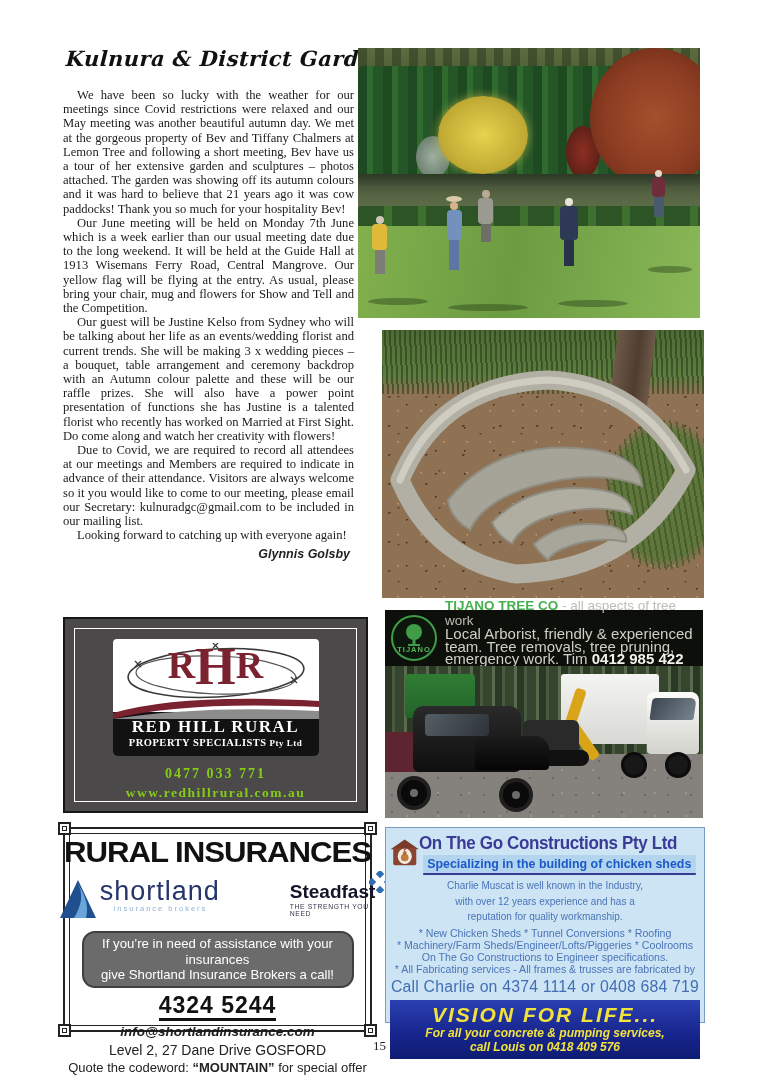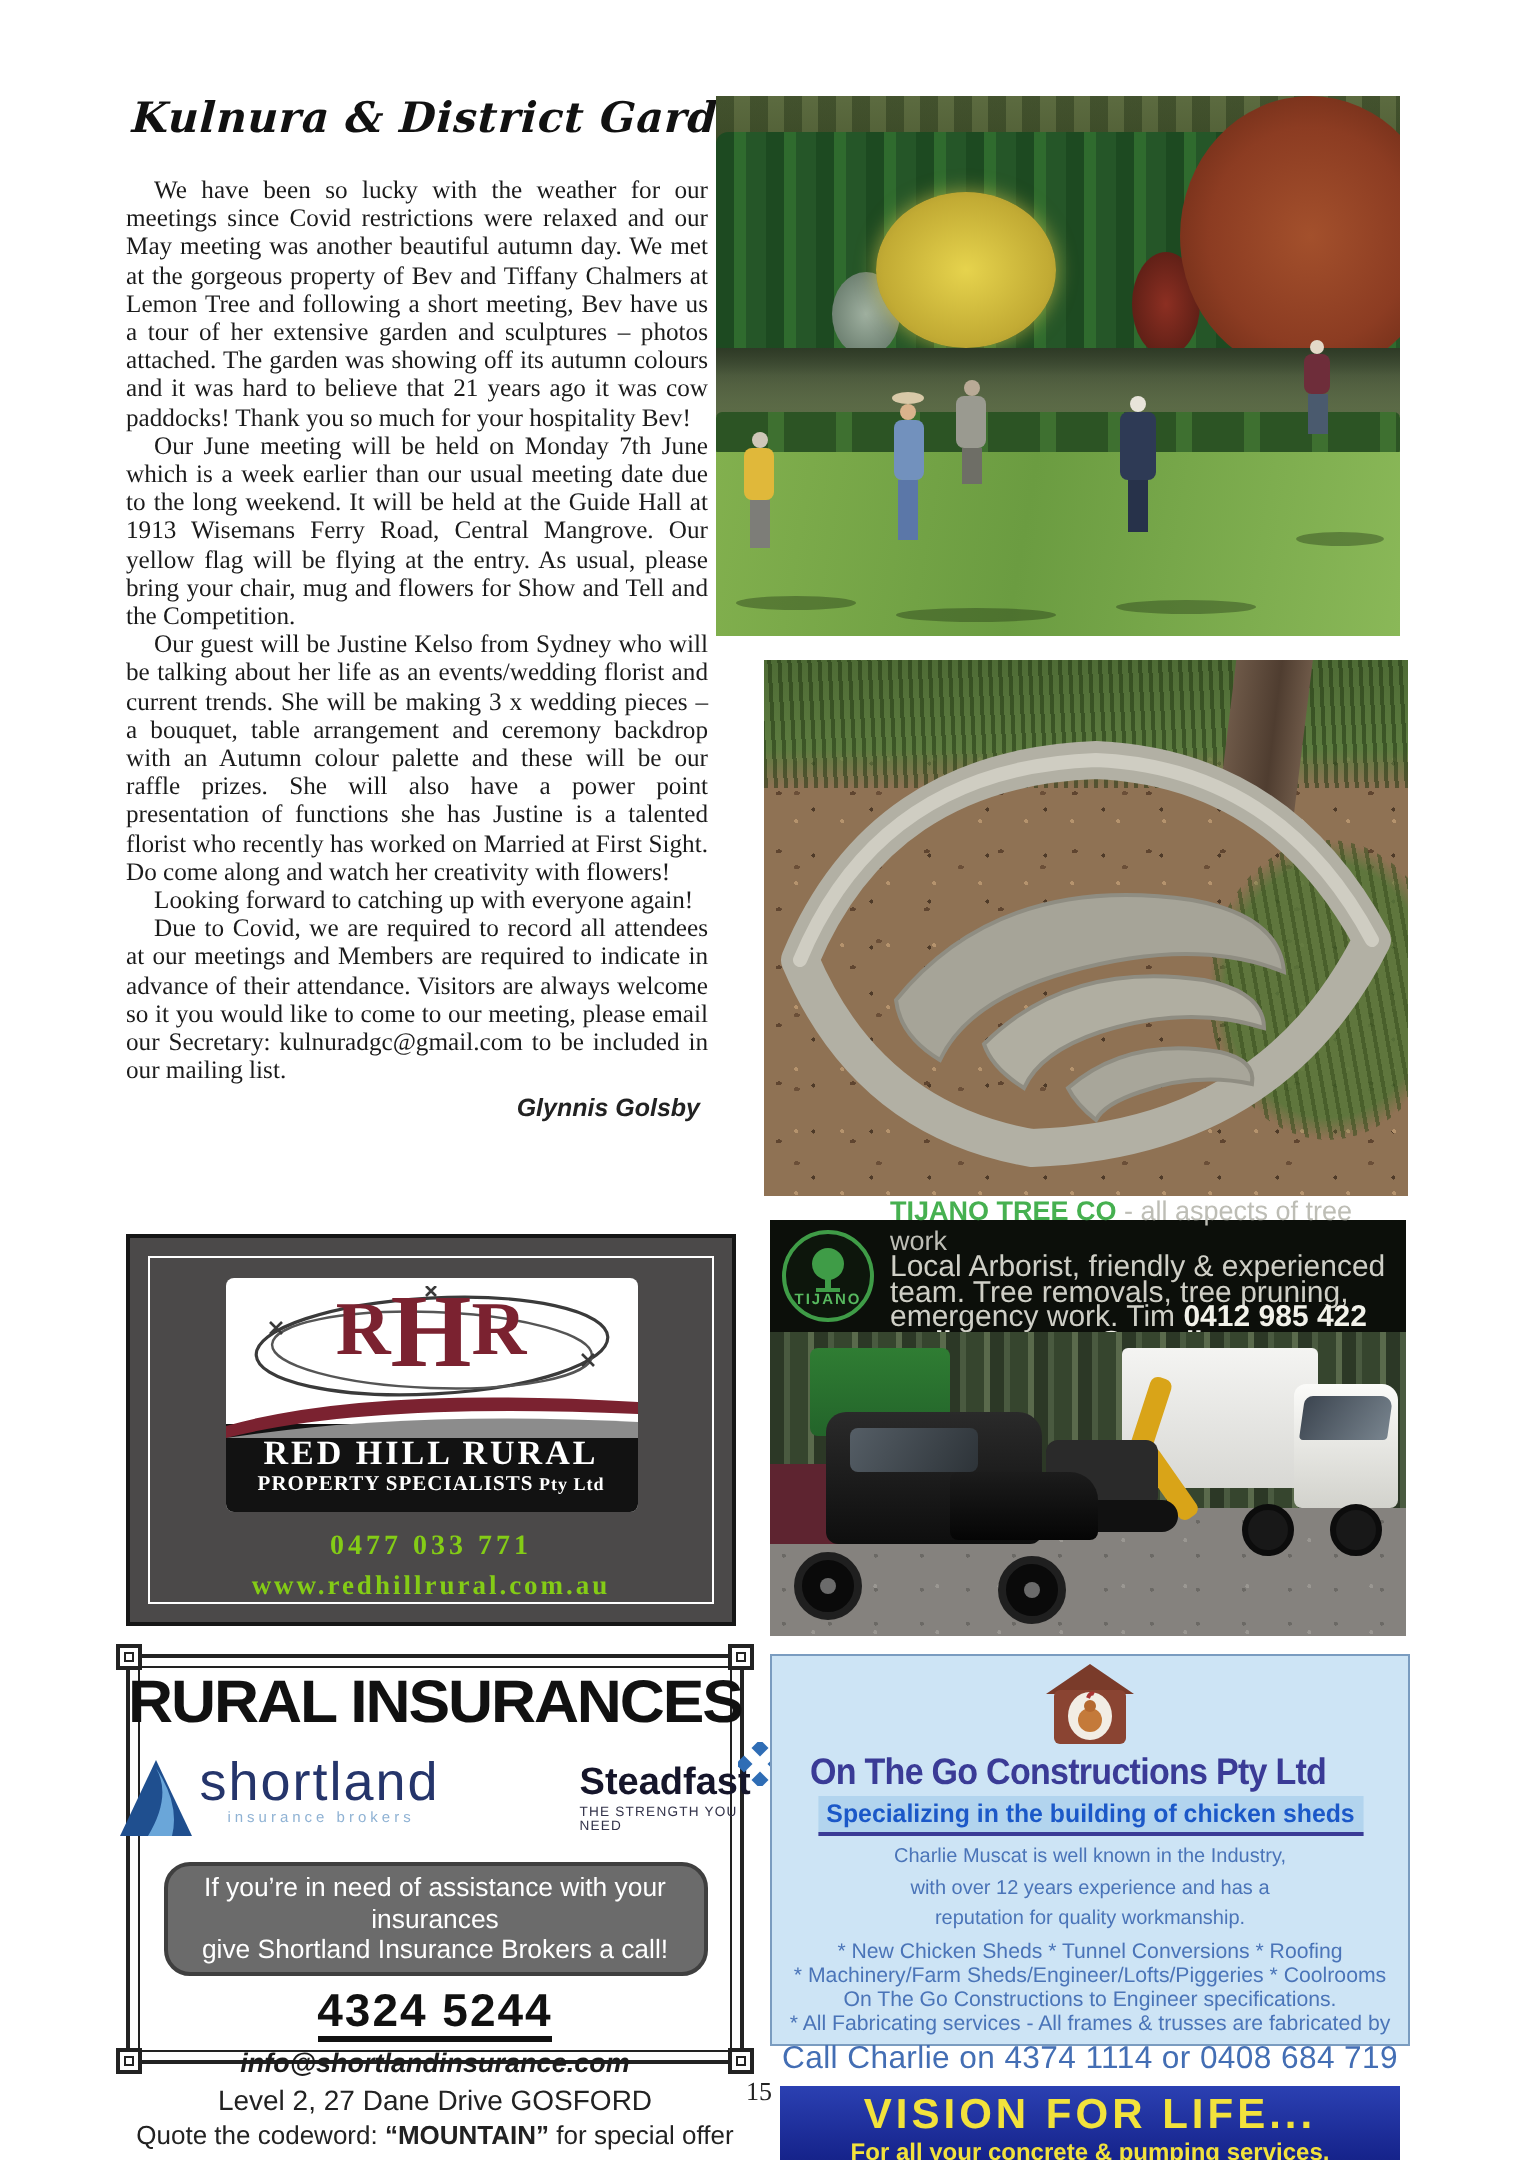--- a/index.html
+++ b/index.html
@@ -152,50 +152,50 @@
   .rural-phone { margin-top:5px; font-size:23px; font-weight:700; color:#111; display:inline-block;
     border-bottom:3px solid #111; line-height:25px; letter-spacing:1px; }
   .rural-email { font-size:13.5px; font-weight:700; font-style:italic; color:#1c1c1c; margin-top:3px; }
   .rural-address { font-size:14px; color:#222; margin-top:3px; }
   .rural-codeword { font-size:13px; color:#222; margin-top:2px; }
   .rural-codeword b { font-weight:700; }
 
   
   #otg-ad { position:absolute; left:385px; top:827px; width:320px; height:196px;
     background:#cde4f5; border:1px solid #7a9cc0; font-family:"Liberation Sans", sans-serif; text-align:center; }
-  .otg-header { display:flex; align-items:center; padding:3px 4px 0 4px;flex-direction:column; }
+  .otg-header { display:flex; align-items:center; padding:3px 4px 0 4px; }
   .otg-titles { flex:1; }
   .otg-title { font-size:18.5px; font-weight:700; color:#3a3b96; white-space:nowrap;
     transform:scaleX(.92); transform-origin:left; letter-spacing:-.4px; }
   .otg-subtitle { font-size:12.8px; font-weight:700; color:#1b58c8; background:#b2d4ee;
     border-bottom:2px solid #3a3b96; padding:1px 0 2px; margin-top:1px; transform:scaleX(.97); }
   .otg-body { color:#4a74b8; font-size:10px; line-height:15.5px; margin-top:3px; }
   .otg-services { color:#4a74b8; font-size:10.6px; line-height:12.2px; margin-top:2px; }
   .otg-call { color:#436eb4; font-size:15.8px; margin-top:3px; letter-spacing:.2px; }
   .otg-vision { margin:4px 4px 0; background:linear-gradient(180deg,#2b40b2 0%,#16248c 60%,#101d74 100%);
-    color:#f2e23c; padding:3px 0 5px; }
+    color:#f2e23c; padding:3px 0 5px;font-style:italic; }
   .otg-vision-title { font-size:21px; font-weight:700; letter-spacing:2px; }
   .otg-vision-sub { font-size:12px; font-weight:700; line-height:13.5px; }
 
   .page-number { position:absolute; left:0; right:0; bottom:26px; text-align:center;
     font-size:13px; font-family:"Liberation Serif", serif; color:#222; }
 </style>
 </head>
 <body>
 
 <div id="page">
 
   <div class="article-title">Kulnura &amp; District Garden Club</div>
 
   <div class="article-body">
     <p>We have been so lucky with the weather for our meetings since Covid restrictions were relaxed and our May meeting was another beautiful autumn day.   We met at the gorgeous property of Bev and Tiffany Chalmers at Lemon Tree and following a short meeting, Bev have us a tour of her extensive garden and sculptures – photos attached.  The garden was showing off its autumn colours and it was hard to believe that 21 years ago it was cow paddocks!   Thank you so much for your hospitality Bev!</p>
     <p>Our June meeting will be held on Monday 7th June which is a week earlier than our usual meeting date due to the long weekend.  It will be held at the Guide Hall at 1913 Wisemans Ferry Road, Central Mangrove.  Our yellow flag will be flying at the entry.  As usual, please bring your chair, mug and flowers for Show and Tell and the Competition.</p>
     <p>Our guest will be Justine Kelso from Sydney who will be talking about her life as an events/wedding florist and current trends. She will be making 3 x wedding pieces – a bouquet, table arrangement and ceremony backdrop with an Autumn colour palette and these will be our raffle prizes. She will also have a power point presentation of functions she has   Justine is a talented florist who recently has worked on Married at First Sight. Do come along and watch her creativity with flowers!</p>
+    <p>Due to Covid, we are required to record all attendees at our meetings and Members are required to indicate in advance of their attendance.   Visitors are always welcome so it you would like to come to our meeting, please email our Secretary:   kulnuradgc@gmail.com to be included in our mailing list.</p>
     <p>Looking forward to catching up with everyone again!</p>
-    <p>Due to Covid, we are required to record all attendees at our meetings and Members are required to indicate in advance of their attendance.   Visitors are always welcome so it you would like to come to our meeting, please email our Secretary:   kulnuradgc@gmail.com to be included in our mailing list.</p>
     <div class="signature">Glynnis Golsby</div>
   </div>
 
   <div class="photo" id="garden-photo">
     <div class="g-hills"></div>
     <div class="g-conifers"></div>
     <div class="g-tree g-bluetree"></div>
     <div class="g-tree g-yellowtree"></div>
     <div class="g-tree g-redtree-small"></div>
     <div class="g-tree g-redtree-big"></div>

